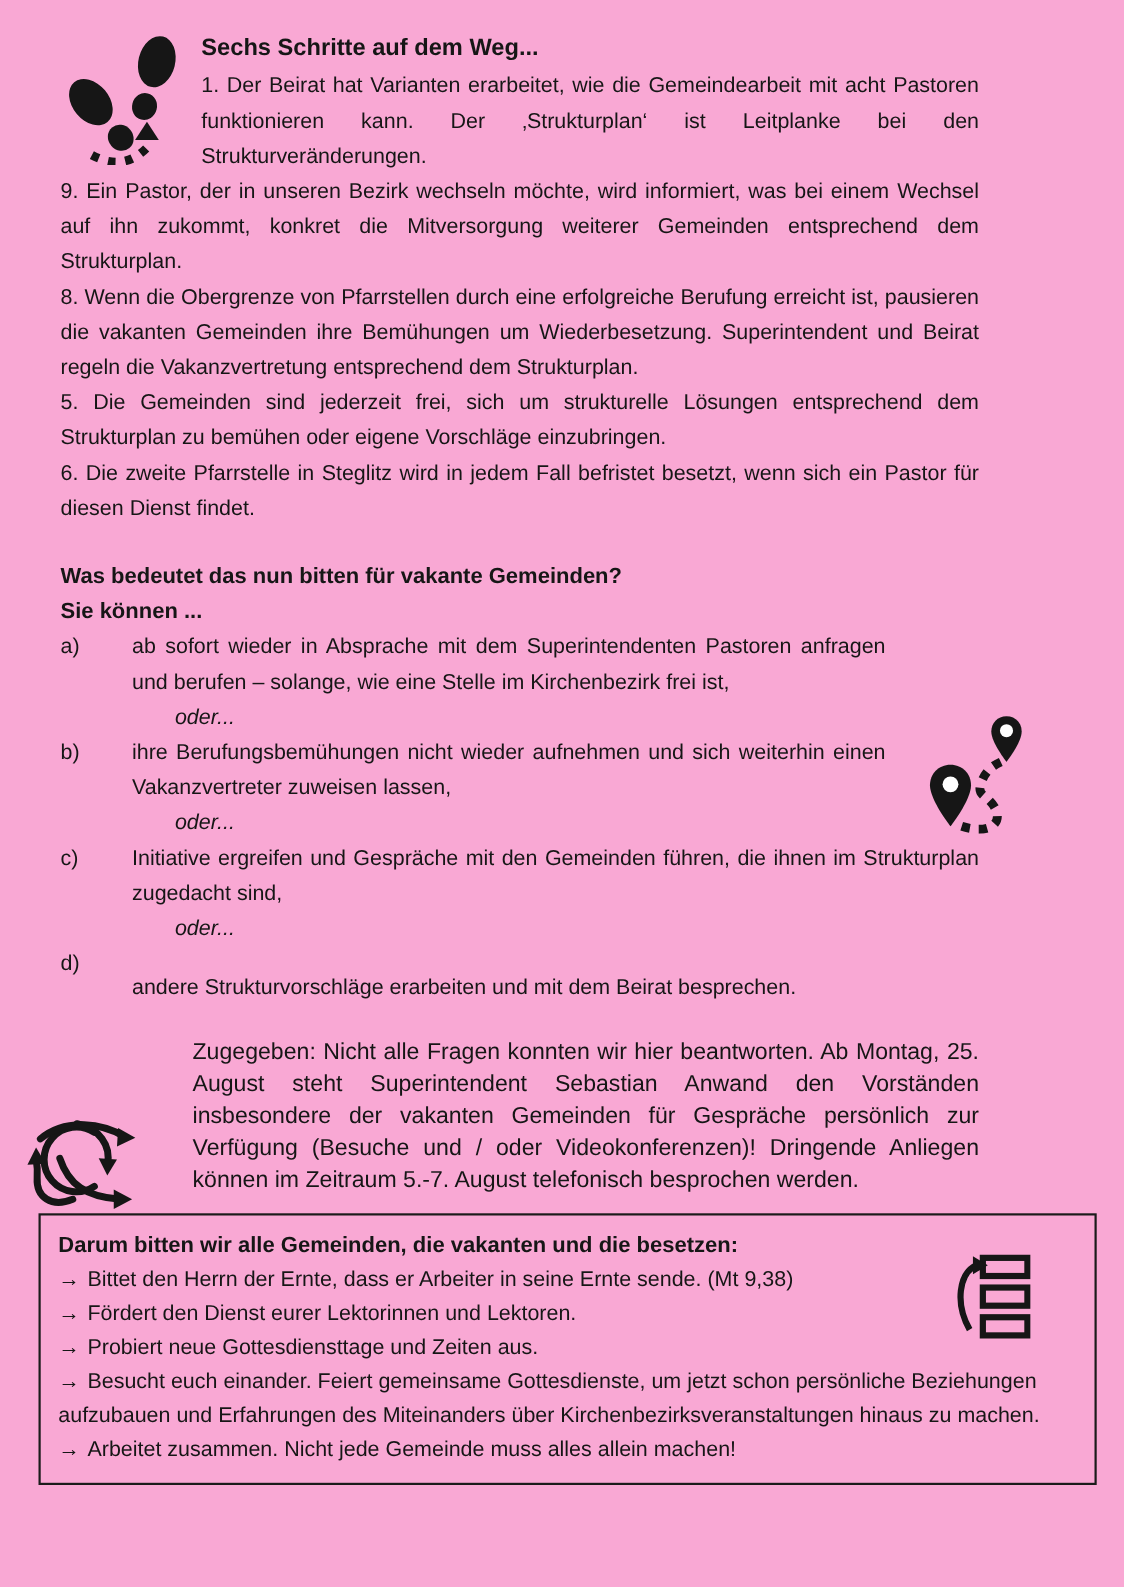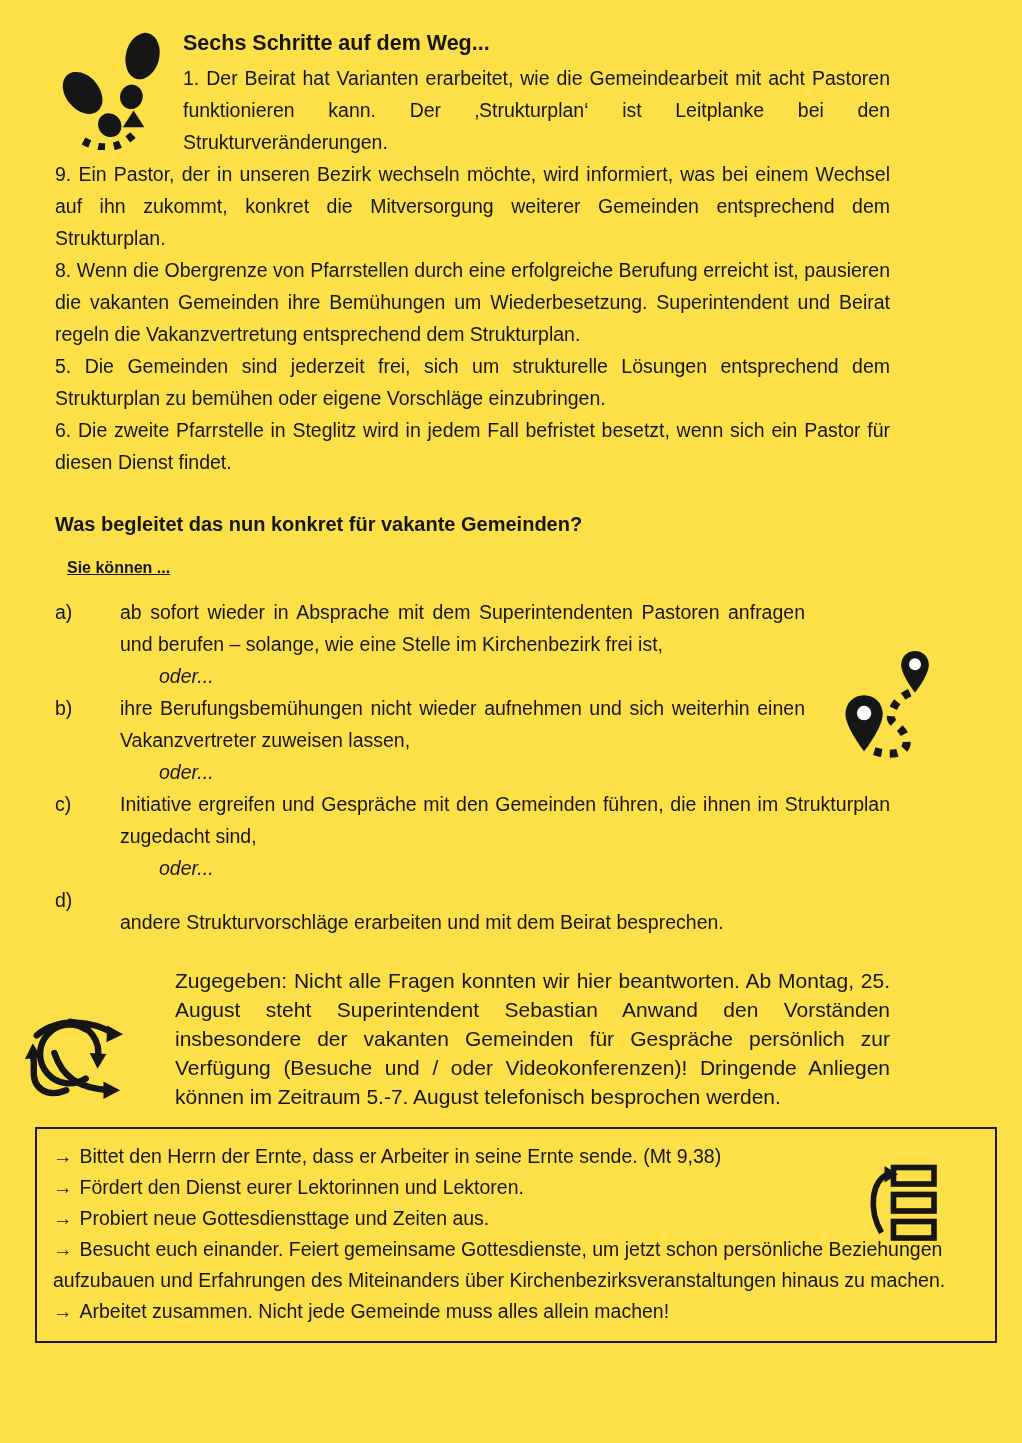--- a/index.html
+++ b/index.html
@@ -1,41 +1,41 @@
 <!DOCTYPE html>
 <html lang="de"><head>
 <meta charset="utf-8">
 <style>
   html,body{margin:0;padding:0;background:#ffffff;}
   .page{
     position:relative;
     width:1022px;height:1443px;
     box-sizing:border-box;
     padding:28px 132px 0 55px;
-    background:#fde047;
+    background:#f9a8d4;
     color:#161616;
     font-family:"Liberation Sans", sans-serif;
     font-size:19.5px;
     line-height:32px;
     overflow:hidden;
   }
   .icon{position:absolute;}
   .icon svg{display:block;width:100%;height:100%;}
 
   
   .intro-head{margin-left:128px;}
   .doc-title{
     font-size:21.5px;font-weight:bold;line-height:30px;
     margin:0 0 4px 0;
   }
   .step{margin:0;text-align:justify;}
 
   
   .sec-heading{font-size:20px;font-weight:bold;line-height:32px;margin:30px 0 0 0;}
-  .sec-subheading{font-size:16px;font-weight:bold;line-height:32px;margin:12px;text-decoration:underline;}
+  .sec-subheading{font-size:20px;font-weight:bold;line-height:32px;margin:0;}
   .option{display:grid;grid-template-columns:65px 1fr;margin:0;}
   .option .opt-label{line-height:32px;}
   .option .opt-text{text-align:justify;}
   .option.narrow .opt-text{padding-right:85px;}
   .opt-suffix{font-style:italic;margin-left:39px;}
 
   
   .note{
     margin:28px 0 0 120px;
     font-size:21px;line-height:29px;
@@ -80,21 +80,21 @@
 
   <div class="intro-head">
     <h1 class="doc-title">Sechs Schritte auf dem Weg...</h1>
     <p class="step">1. Der Beirat hat Varianten erarbeitet, wie die Gemeindearbeit mit acht Pastoren funktionieren kann. Der ‚Strukturplan‘ ist Leitplanke bei den Strukturveränderungen.</p>
   </div>
   <p class="step">9. Ein Pastor, der in unseren Bezirk wechseln möchte, wird informiert, was bei einem Wechsel auf ihn zukommt, konkret die Mitversorgung weiterer Gemeinden entsprechend dem Strukturplan.</p>
   <p class="step">8. Wenn die Obergrenze von Pfarrstellen durch eine erfolgreiche Berufung erreicht ist, pausieren die vakanten Gemeinden ihre Bemühungen um Wiederbesetzung. Superintendent und Beirat regeln die Vakanzvertretung entsprechend dem Strukturplan.</p>
   <p class="step">5. Die Gemeinden sind jederzeit frei, sich um strukturelle Lösungen entsprechend dem Strukturplan zu bemühen oder eigene Vorschläge einzubringen.</p>
   <p class="step">6. Die zweite Pfarrstelle in Steglitz wird in jedem Fall befristet besetzt, wenn sich ein Pastor für diesen Dienst findet.</p>
 
-  <p class="sec-heading">Was begleitet das nun konkret für vakante Gemeinden?</p>
+  <p class="sec-heading">Was bedeutet das nun bitten für vakante Gemeinden?</p>
   <p class="sec-subheading">Sie können ...</p>
 
   <div class="icon" style="left:832px;top:646px;width:110px;height:112px;" aria-hidden="true">
     <svg viewBox="0 0 112 132" fill="none">
       <path d="M 41 124 C 66 132 86 124 77 105 C 69 89 56 93 62 77 C 67 63 76 58 85 54" stroke="#161616" stroke-width="9.5" stroke-dasharray="9 9.5" fill="none"></path>
       <g transform="translate(29,58)">
         <path d="M0 0 C-13 0 -22 10 -22 22 C-22 38 0 66 0 66 C0 66 22 38 22 22 C22 10 13 0 0 0 Z" fill="#161616"></path>
         <circle cx="0" cy="21" r="8.5" fill="#ffffff"></circle>
       </g>
       <g transform="translate(89,6) scale(0.74)">
@@ -155,20 +155,21 @@
       <svg viewBox="0 0 96 110" fill="none">
         <g stroke="#161616" stroke-width="7.5">
           <rect x="38" y="5" width="54" height="22"></rect>
           <rect x="38" y="41" width="54" height="22"></rect>
           <rect x="38" y="77" width="54" height="22"></rect>
           <path d="M 30 14 C 9 24 4 60 22 92"></path>
         </g>
         <polygon points="26,3 26,25 44,14" fill="#161616"></polygon>
       </svg>
     </div>
+    <p class="box-heading">Darum bitten wir alle Gemeinden, die vakanten und die besetzen:</p>
     <p class="box-item"><span class="bullet">→</span><span>Bittet den Herrn der Ernte, dass er Arbeiter in seine Ernte sende. (Mt 9,38)</span></p>
     <p class="box-item"><span class="bullet">→</span><span>Fördert den Dienst eurer Lektorinnen und Lektoren.</span></p>
     <p class="box-item"><span class="bullet">→</span><span>Probiert neue Gottesdiensttage und Zeiten aus.</span></p>
     <p class="box-item"><span class="bullet">→</span><span>Besucht euch einander. Feiert gemeinsame Gottesdienste, um jetzt schon persönliche Beziehungen aufzubauen und Erfahrungen des Miteinanders über Kirchenbezirksveranstaltungen hinaus zu machen.</span></p>
     <p class="box-item"><span class="bullet">→</span><span>Arbeitet zusammen. Nicht jede Gemeinde muss alles allein machen!</span></p>
   </div>
 
 </div>
 
 </body></html>

